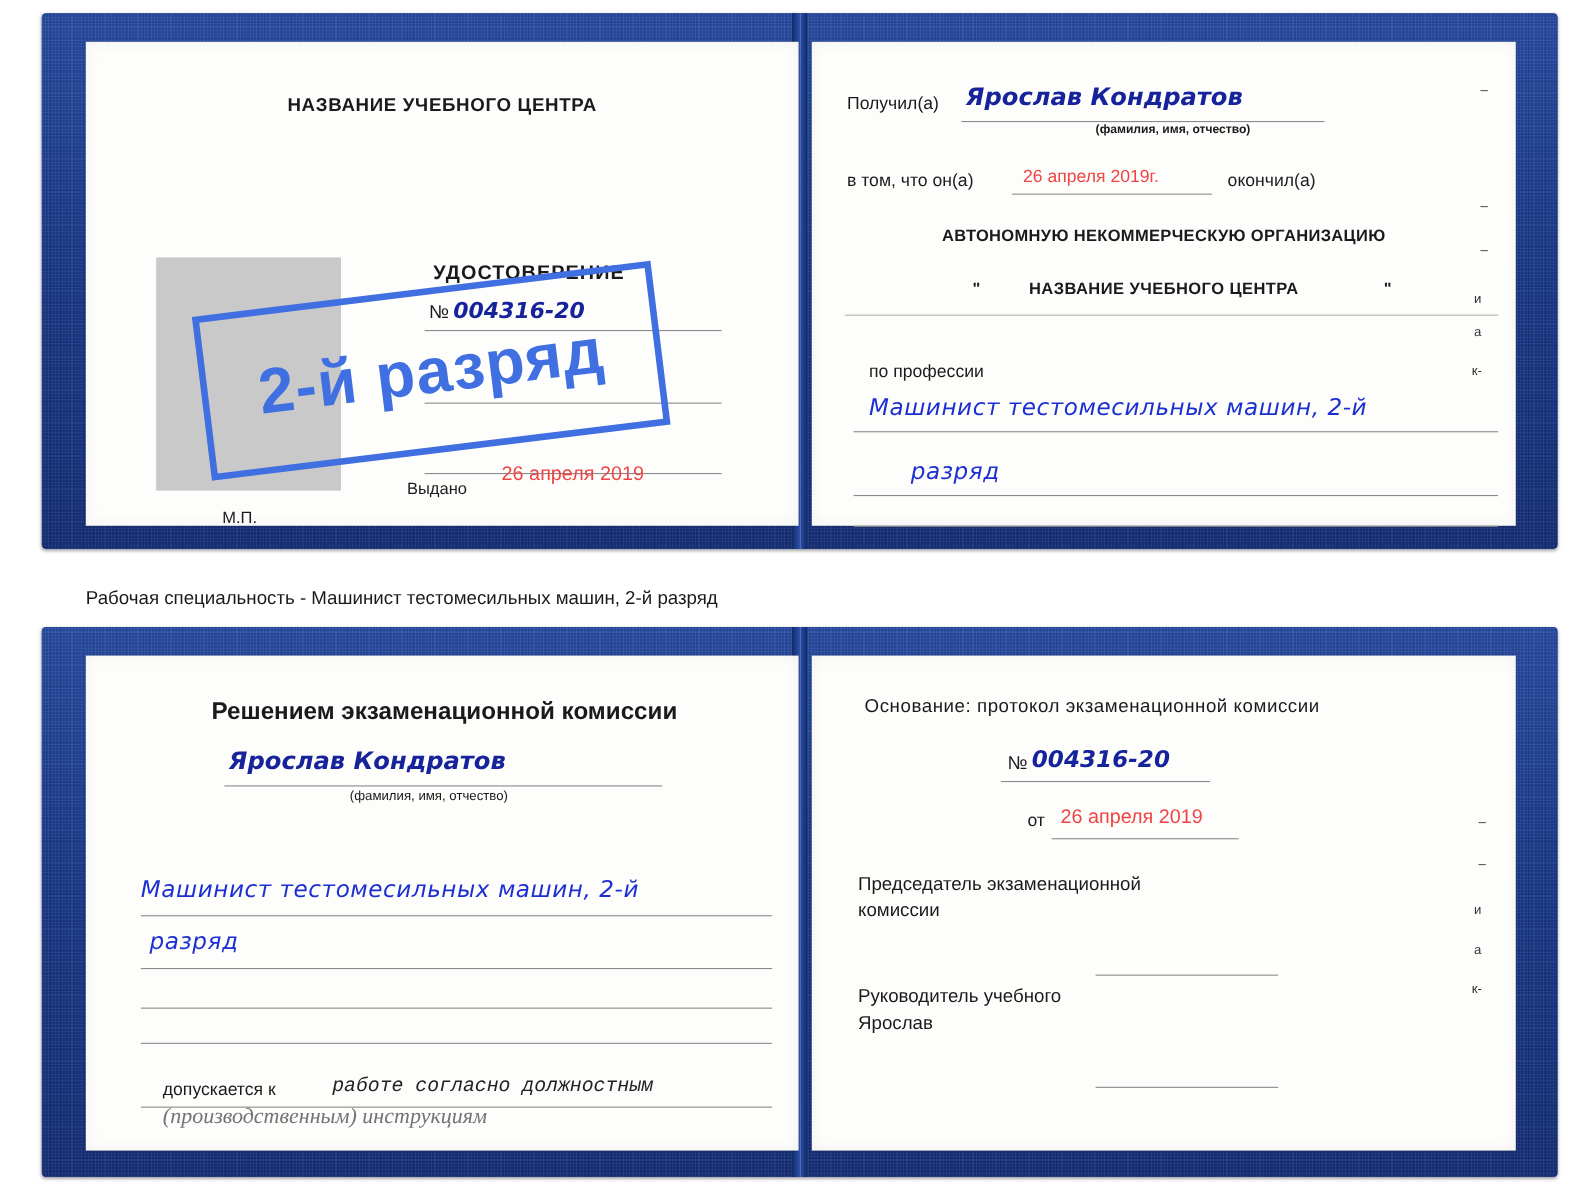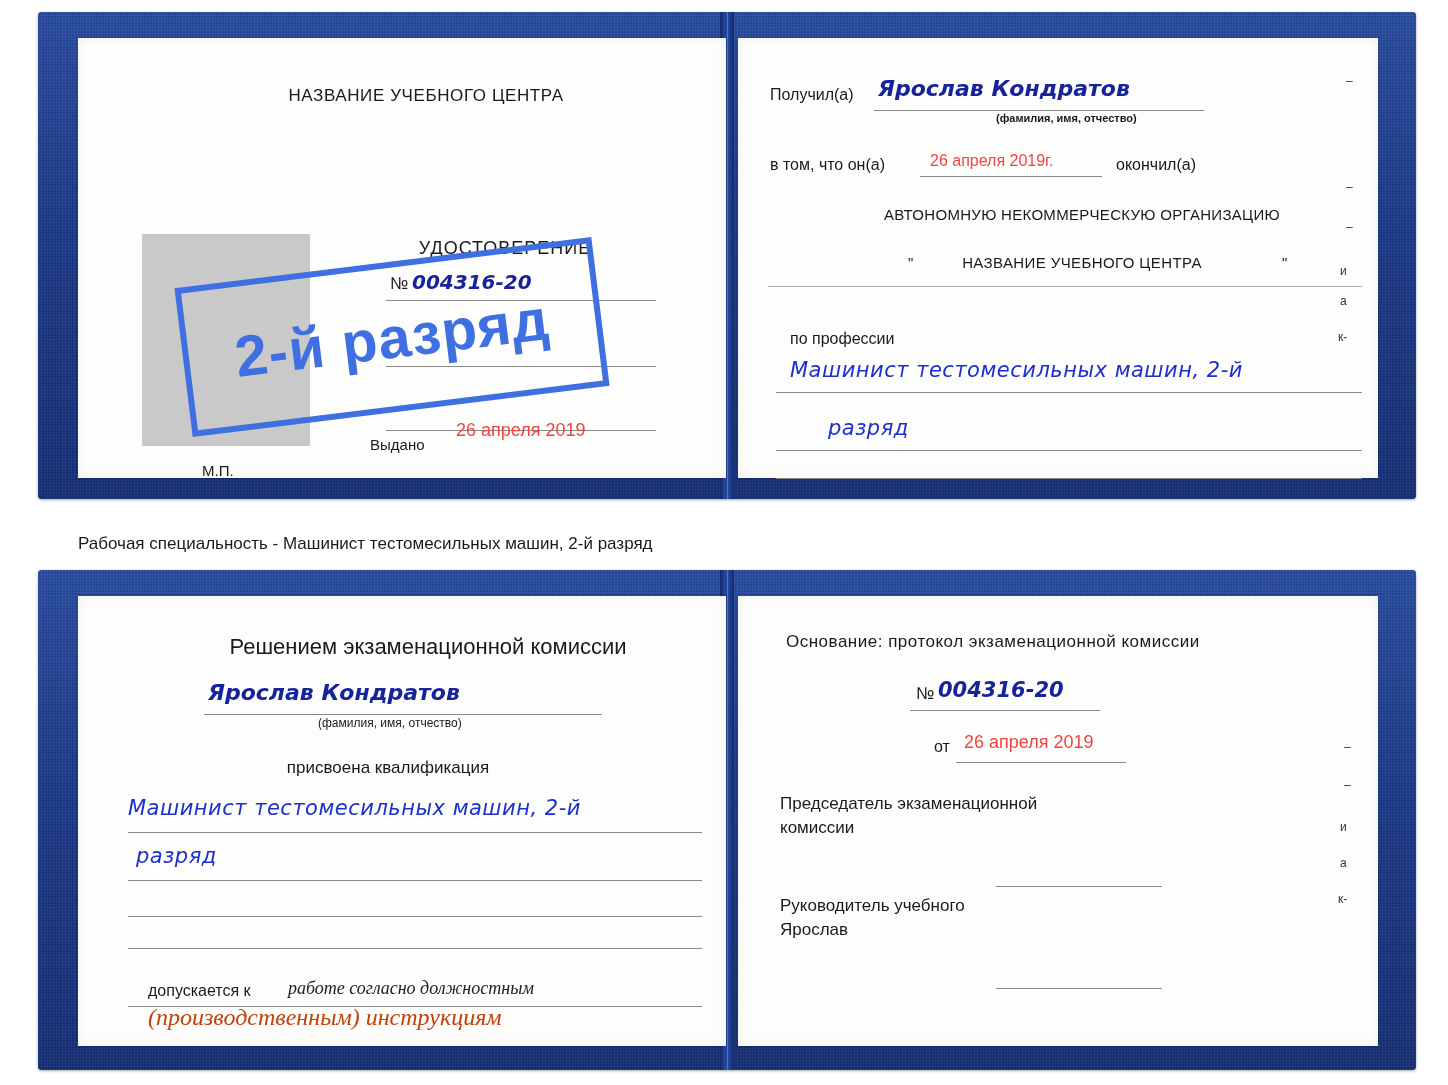--- a/index.html
+++ b/index.html
@@ -59,21 +59,21 @@
     pointer-events: none;
     box-shadow: inset 0 0 14px rgba(0,0,0,0.05);
   }
 
   
   .t { position: absolute; white-space: pre; }
   .print {
     color: #1a1a1a;
     font-family: "Liberation Sans", sans-serif;
   }
-  .bold { font-weight: normal; margin-left: 24px; }
+  .bold { font-weight: bold; }
   .center { text-align: center; }
   .hand {
     color: #1c2fd0;
     font-family: "DejaVu Sans", sans-serif;
     font-style: italic;
     letter-spacing: 0.5px;
   }
   .handbold {
     color: #17239b;
     font-family: "DejaVu Sans", sans-serif;
@@ -199,34 +199,33 @@
     <div class="cover"></div>
     <div class="spine"></div>
 
     <div class="page inner-shadow" style="left:40px; top:26px; width:648px; height:450px;">
       <div class="t print bold center" style="left:16px; top:38px; width:620px; font-size:22px;">Решением экзаменационной комиссии</div>
 
       <div class="t handbold" style="left:130px; top:84px; font-size:22px;">Ярослав Кондратов</div>
       <div class="rule" style="left:126px; top:118px; width:398px;"></div>
       <div class="t print" style="left:240px; top:120px; font-size:12px;">(фамилия, имя, отчество)</div>
 
-      <div class="t print center" style="left:0; top:162px; width:620px; font-size:17px;">присвоена квалификация</div>
 
       <div class="t hand" style="left:50px; top:200px; font-size:21px;">Машинист тестомесильных машин, 2-й</div>
       <div class="rule" style="left:50px; top:236px; width:574px;"></div>
 
       <div class="t hand" style="left:58px; top:248px; font-size:21px;">разряд</div>
       <div class="rule" style="left:50px; top:284px; width:574px;"></div>
       <div class="rule" style="left:50px; top:320px; width:574px;"></div>
       <div class="rule" style="left:50px; top:352px; width:574px;"></div>
 
       <div class="t print" style="left:70px; top:386px; font-size:16px;">допускается к</div>
-      <div class="t" style="left:210px; top:382px; font-size:18px; font-family:Liberation Serif, serif; font-style:italic; color:#222;text-align:center;">работе согласно должностным</div>
+      <div class="t" style="left:224px; top:382px; font-size:18px; font-family:Liberation Mono, monospace; font-style:italic; color:#222;text-align:center;">работе согласно должностным</div>
       <div class="rule" style="left:50px; top:410px; width:574px;"></div>
-      <div class="t" style="left:70px; top:408px; font-size:24px; font-family:'Liberation Serif', serif; font-style:italic; color:#c2410c;">(производственным) инструкциям</div>
+      <div class="t" style="left:70px; top:408px; font-size:20px; font-family:'Liberation Serif', serif; font-style:italic; color:#737373;">(производственным) инструкциям</div>
     </div>
 
     <div class="page inner-shadow" style="left:700px; top:26px; width:640px; height:450px;">
       <div class="t print" style="left:48px; top:36px; font-size:17px; letter-spacing:0.5px;">Основание: протокол экзаменационной комиссии</div>
 
       <div class="t print" style="left:178px; top:88px; font-size:17px;">№</div>
       <div class="t handbold" style="left:200px; top:82px; font-size:21px;">004316-20</div>
       <div class="rule" style="left:172px; top:114px; width:190px;"></div>
 
       <div class="t print" style="left:196px; top:142px; font-size:16px;">от</div>

